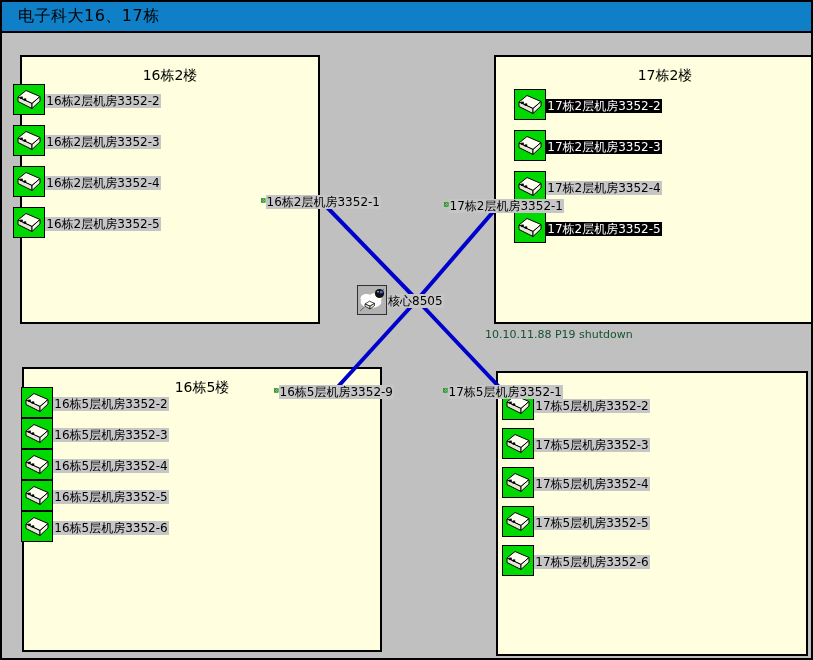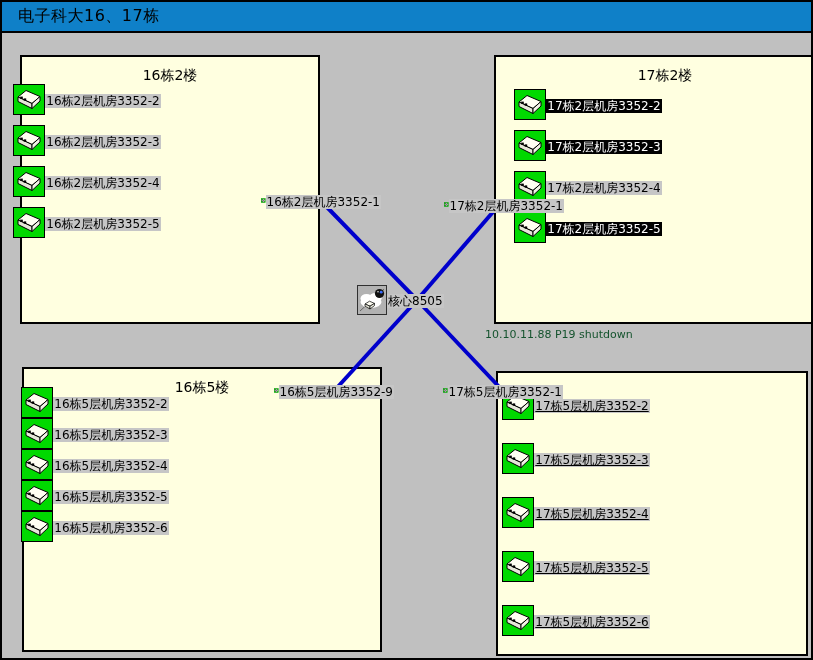--- a/index.html
+++ b/index.html
@@ -11,21 +11,21 @@
   .groupbox{position:absolute;background:#ffffe0;border:2px solid #000;box-sizing:border-box;}
   .gb1{left:18px;top:53px;width:300px;height:269px;}
   .gb2{left:492px;top:53px;width:342px;height:269px;}
   .gb3{left:20px;top:365px;width:360px;height:285px;padding-left:8px;}
   .gb4{left:494px;top:369px;width:312px;height:285px;}
   .group-title{position:absolute;top:10px;left:0;right:0;text-align:center;font-size:14px;color:#000;}
   .units{position:absolute;display:flex;flex-direction:column;align-items:center;}
   .u1{top:27px;left:5px;width:120px;gap:10px;}
   .u2{top:32px;left:32px;width:120px;gap:10px;}
   .u3{top:18px;left:11px;width:120px;}
-  .u4{top:16px;left:18px;width:120px;gap:23px;text-decoration:underline;}
+  .u4{top:16px;left:18px;width:120px;gap:8px;}
   .unit{display:flex;flex-direction:row;align-items:center;}
   .icon32{width:32px;height:31px;display:block;}
   .node-label{margin-top:2px;font-size:12px;line-height:14px;white-space:nowrap;
               background:#c6c6c6;color:#000;padding:0 1px;}
   .node-label.selected{background:#000;color:#fff;}
   .links{position:absolute;left:0;top:0;width:813px;height:660px;pointer-events:none;z-index:5;}
   .node{position:absolute;display:flex;flex-direction:row;align-items:center;width:120px;z-index:6;}
   .r1{left:259px;top:183px;}
   .r2{left:442px;top:187px;}
   .r3{left:272px;top:373px;}

